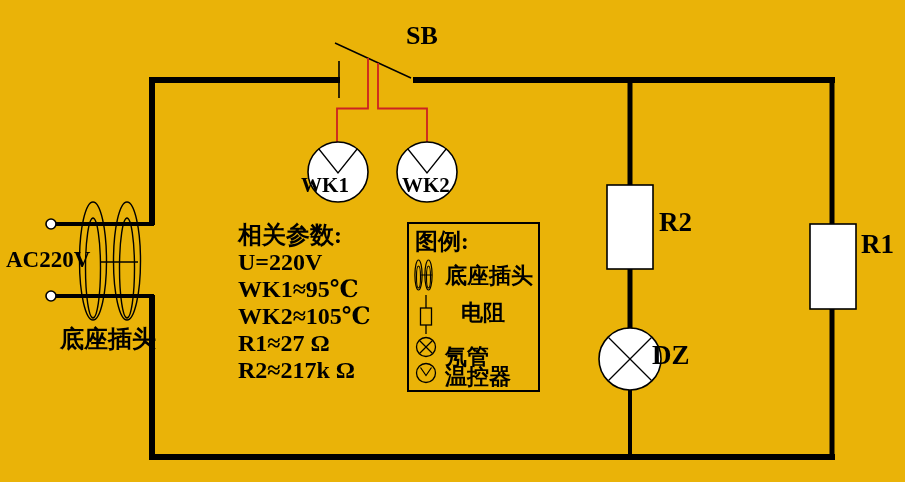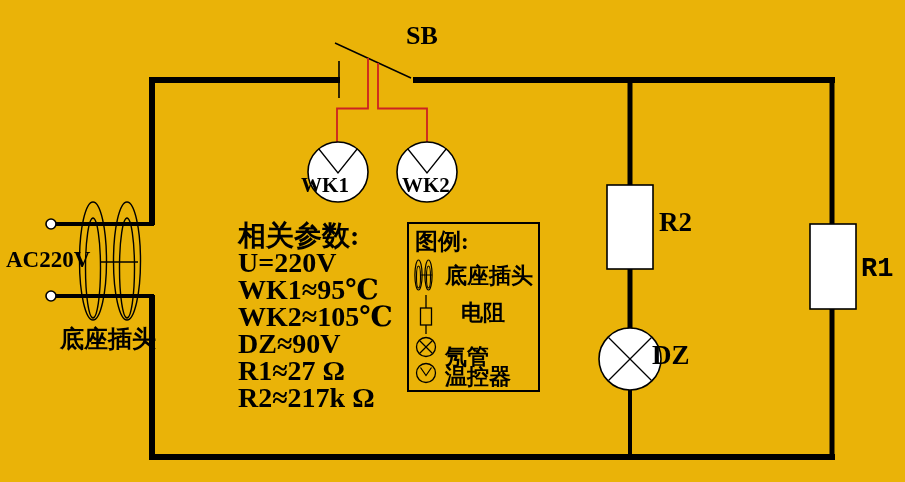--- a/index.html
+++ b/index.html
@@ -18,26 +18,26 @@
     font-weight: bold;
     white-space: nowrap;
     line-height: 1;
   }
   .lbl-sb     { left: 406px; top: 23px;  font-size: 26px; }
   .lbl-ac     { left: 6px;   top: 248px; font-size: 23px; }
   .lbl-plug   { left: 60px;  top: 327px; font-size: 24px; }
   .lbl-wk1    { left: 300px; top: 175px; width: 50px; text-align: center; font-size: 21px; }
   .lbl-wk2    { left: 402px; top: 175px; width: 50px; font-size: 21px; }
   .lbl-r2     { left: 659px; top: 209px; font-size: 27px; }
-  .lbl-r1     { left: 861px; top: 256px; font-size: 27px; font-family: Liberation Mono, monospace; }
+  .lbl-r1     { left: 861px; top: 231px; font-size: 27px; }
   .lbl-dz     { left: 652px; top: 342px; font-size: 27px; }
   .params {
     position: absolute;
     left: 238px; top: 222px;
-    font-size: 28px;
+    font-size: 24px;
     font-weight: bold;
     color: #000000;
   }
   .params div { height: 27px; line-height: 27px; white-space: nowrap; }
   .legend-box {
     position: absolute;
     left: 407px; top: 222px;
     width: 133px; height: 170px;
     border: 2px solid #000000;
     box-sizing: border-box;
@@ -165,21 +165,20 @@
   <div class="lbl lbl-wk2">WK2</div>
   <div class="lbl lbl-r2">R2</div>
   <div class="lbl lbl-r1">R1</div>
   <div class="lbl lbl-dz">DZ</div>
 
   <div class="params">
     <div>相关参数:</div>
     <div>U=220V</div>
     <div>WK1≈95℃</div>
     <div>WK2≈105℃</div>
-    <div>DZ≈90V</div>
     <div>R1≈27 Ω</div>
     <div>R2≈217k Ω</div>
   </div>
 
   <div class="legend-box">
     <div class="legend-title">图例:</div>
     <div class="legend-label li0">底座插头</div>
     <div class="legend-label li1">电阻</div>
     <div class="legend-label li2">氖管</div>
     <div class="legend-label li3">温控器</div>

